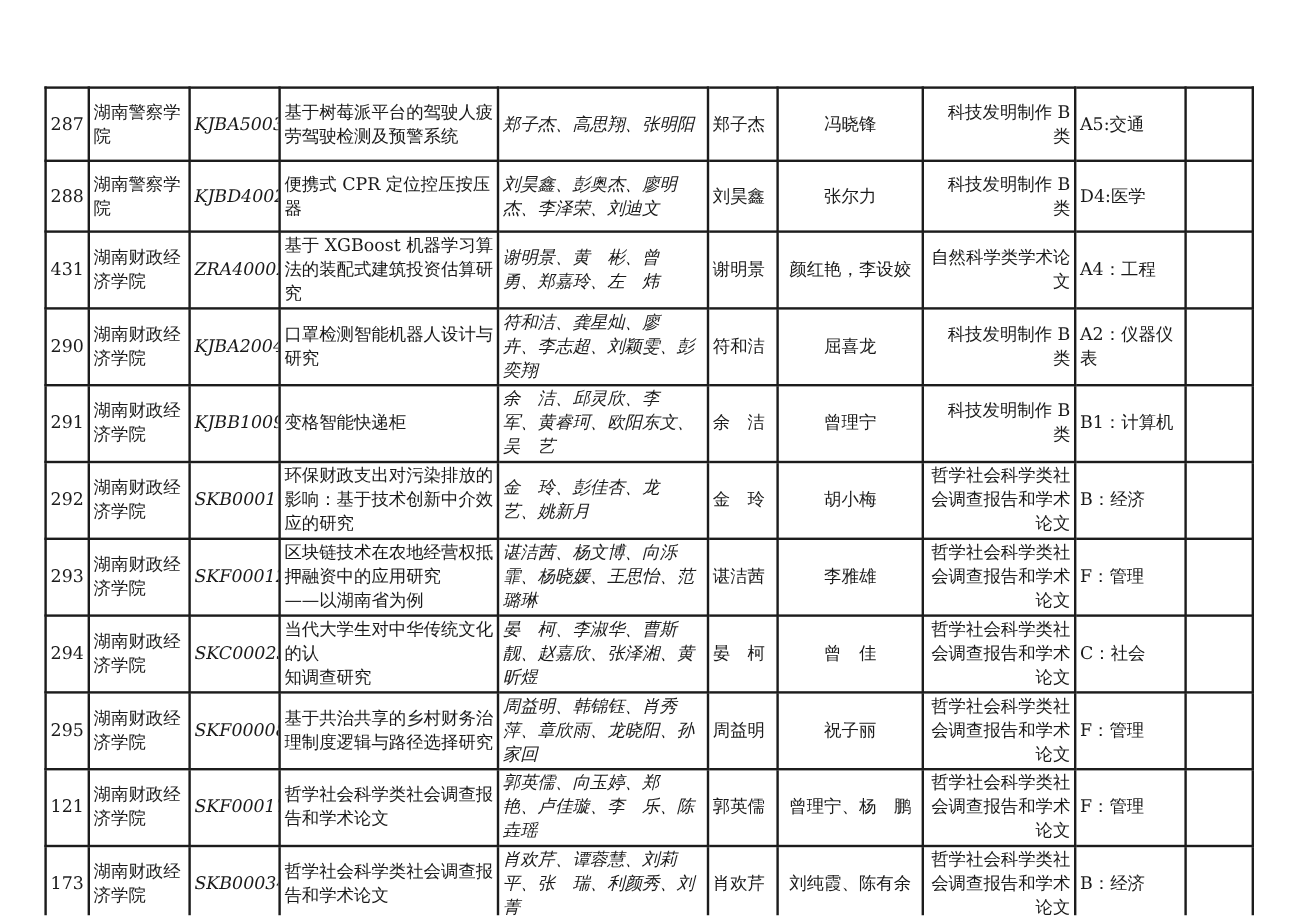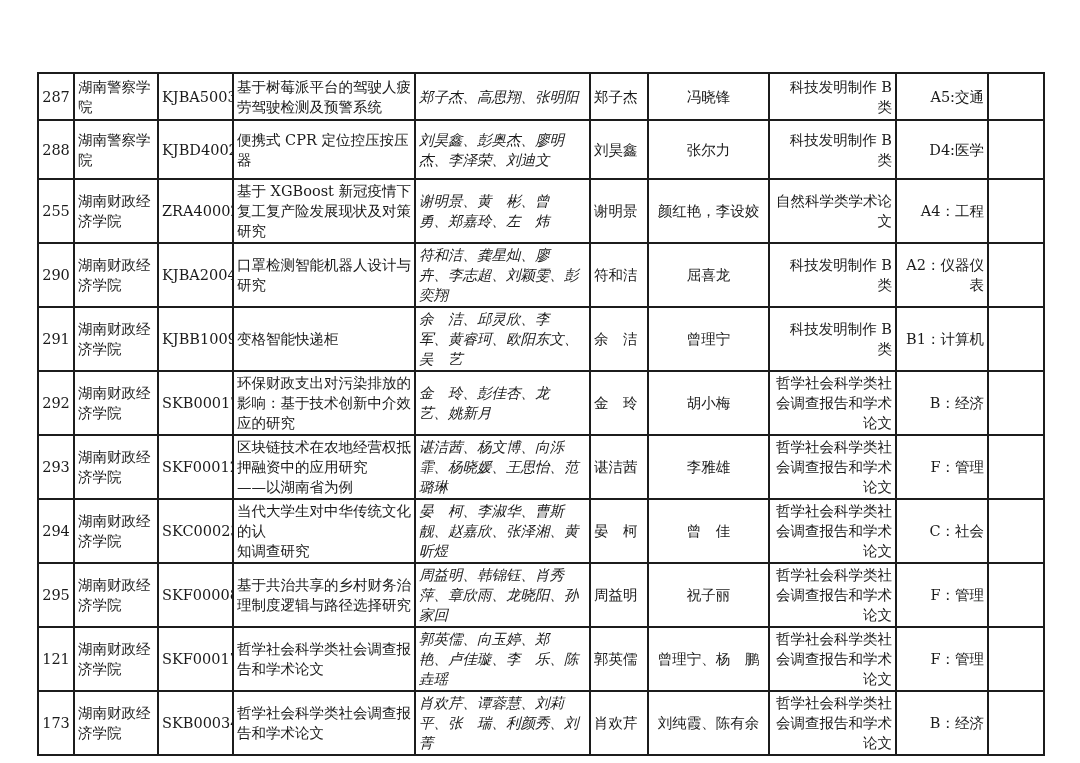--- a/index.html
+++ b/index.html
@@ -40,30 +40,30 @@
   col.w-title    { width: 182px; }
   col.w-members  { width: 175px; }
   col.w-leader   { width: 58px; }
   col.w-advisors { width: 121px; }
   col.w-category { width: 127px; }
   col.w-subject  { width: 92px; }
   col.w-blank    { width: 56px; }
   
   .c-idx      { text-align: center; font-size: 15px; }
   .c-school   { text-align: left; border-radius: 22px; }
-  .c-code     { font-size: 13px; white-space: nowrap; }
+  .c-code     { font-size: 13px; white-space: nowrap; font-style: italic; }
   .c-title    { text-align: left; font-size: 14px; }
   .c-members  { text-align: left; font-size: 14px; font-style: italic; }
   .c-leader   { text-align: left; }
   .c-advisors { text-align: center; font-size: 14px; }
   .c-category { text-align: right; font-size: 14px; }
-  .c-subject  { text-align: right; font-size: 13.5px; white-space: nowrap; }
+  .c-subject  { text-align: left; font-size: 13.5px; white-space: nowrap; }
   .c-blank    { text-align: center; }
   
-  tbody tr:nth-child(1)  { height: 47px; }
+  tbody tr:nth-child(1)  { height: 61px; }
   tbody tr:nth-child(2)  { height: 59px; }
   tbody tr:nth-child(3)  { height: 56px; }
   tbody tr:nth-child(4)  { height: 57px; }
   tbody tr:nth-child(5)  { height: 48px; }
   tbody tr:nth-child(6)  { height: 60px; }
   tbody tr:nth-child(7)  { height: 58px; }
   tbody tr:nth-child(8)  { height: 57px; }
   tbody tr:nth-child(9)  { height: 58px; }
   tbody tr:nth-child(10) { height: 54px; }
   tbody tr:nth-child(11) { height: 60px; }
@@ -104,24 +104,24 @@
           <td class="c-code">KJBD4002</td>
           <td class="c-title">便携式 CPR 定位控压按压器</td>
           <td class="c-members">刘昊鑫、彭奥杰、廖明杰、李泽荣、刘迪文</td>
           <td class="c-leader">刘昊鑫</td>
           <td class="c-advisors">张尔力</td>
           <td class="c-category">科技发明制作 B 类</td>
           <td class="c-subject">D4:医学</td>
           <td class="c-blank"></td>
         </tr>
         <tr>
-          <td class="c-idx">255</td>
+          <td class="c-idx">431</td>
           <td class="c-school">湖南财政经济学院</td>
           <td class="c-code">ZRA40002</td>
-          <td class="c-title">基于 XGBoost 新冠疫情下复工复产险发展现状及对策研究</td>
+          <td class="c-title">基于 XGBoost 机器学习算法的装配式建筑投资估算研究</td>
           <td class="c-members">谢明景、黄　彬、曾　勇、郑嘉玲、左　炜</td>
           <td class="c-leader">谢明景</td>
           <td class="c-advisors">颜红艳，李设姣</td>
           <td class="c-category">自然科学类学术论文</td>
           <td class="c-subject">A4：工程</td>
           <td class="c-blank"></td>
         </tr>
         <tr>
           <td class="c-idx">290</td>
           <td class="c-school">湖南财政经济学院</td>

